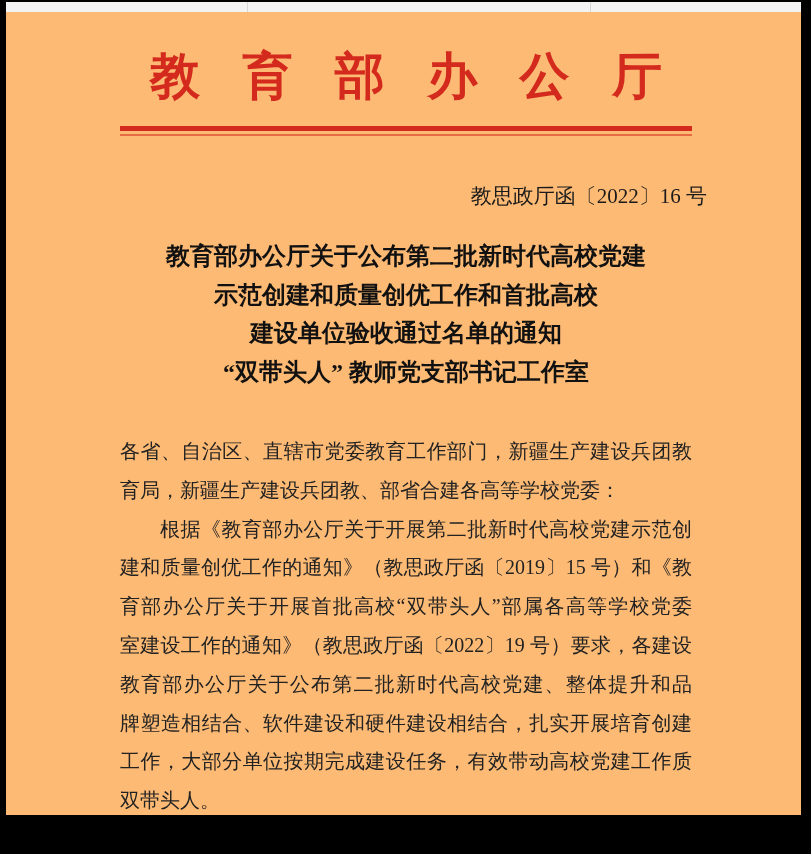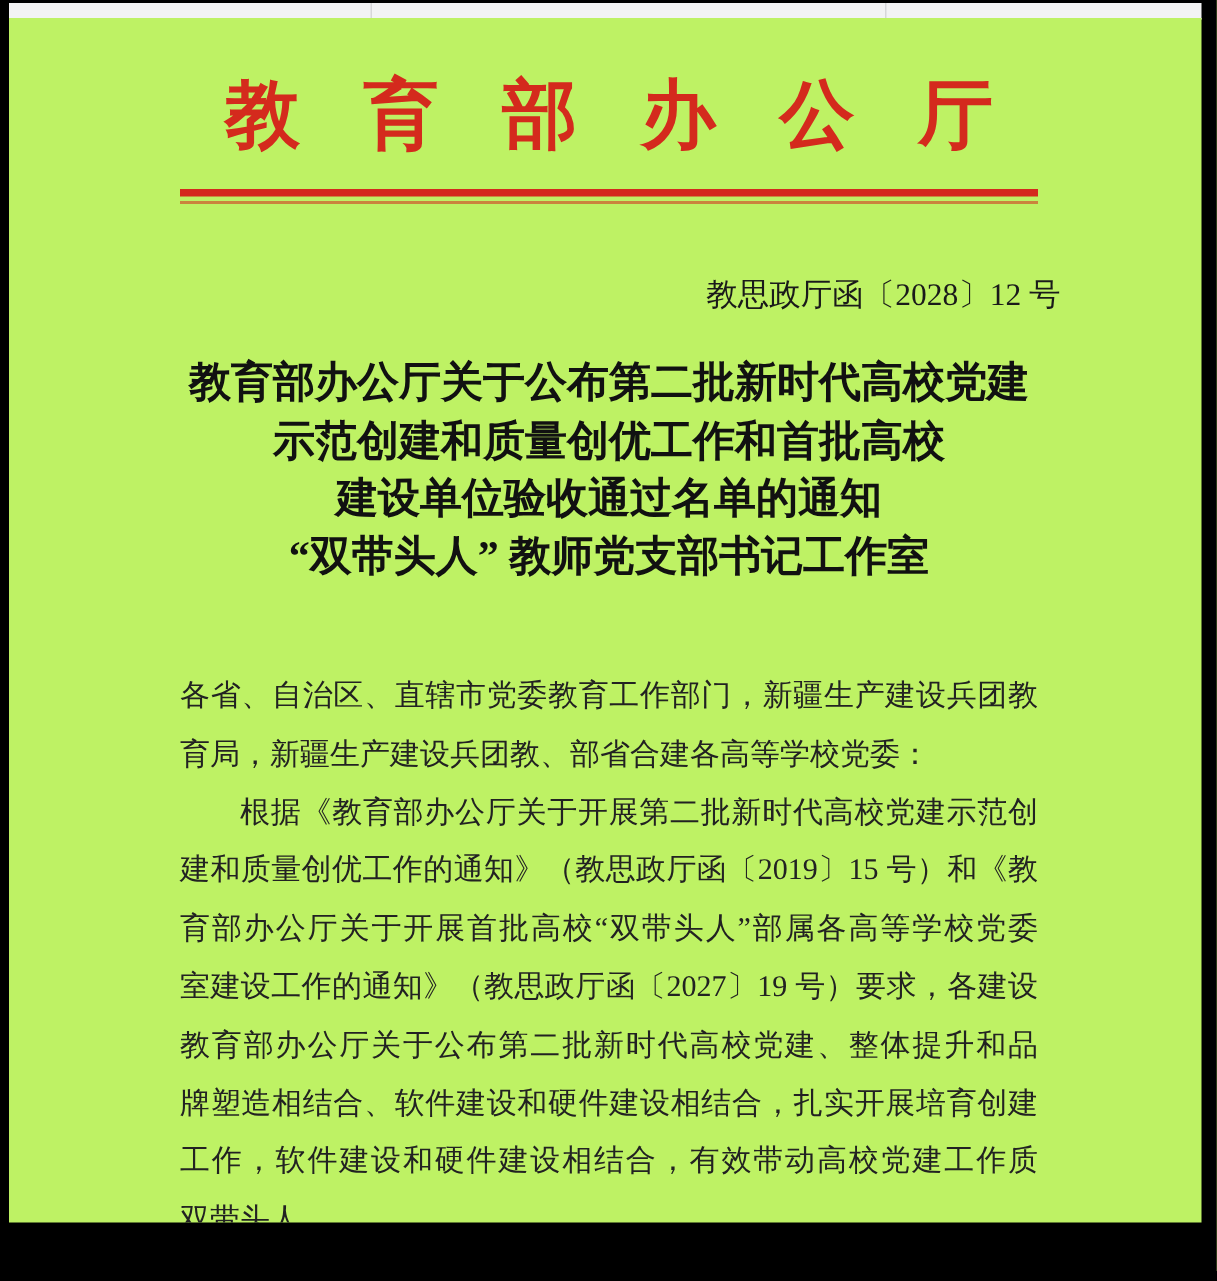--- a/index.html
+++ b/index.html
@@ -25,21 +25,21 @@
     top: 0; width: 1px; height: 10px;
     background: #d7d7d9;
   }
   .tick1 { left: 241px; }
   .tick2 { left: 584px; }
 
   .page {
     position: absolute;
     left: 6px; top: 12px;
     width: 795px; height: 803px;
-    background: #bef264;
+    background: #fdba74;
     overflow: hidden;
   }
   .content {
     padding: 33px 109px 0 114px; 
   }
 
   .agency {
     width: 512px;
     margin: 0 auto;
     font-size: 50px;
@@ -70,30 +70,30 @@
     font-size: 21px;
     line-height: 27px;
     color: #1a1a1a;
     text-align: right;
   }
 
   .title {
     margin-top: 27px;
   }
   .title-line {
-    font-size: 28px;
+    font-size: 24px;
     line-height: 38.5px;
     font-weight: bold;
     color: #111111;
     text-align: center;
     white-space: nowrap;
   }
 
   .body-text {
-    margin-top: 54px;
+    margin-top: 41px;
   }
   .line {
     font-size: 20px;
     line-height: 38.8px;
     color: #222222;
     text-align: left;
     white-space: nowrap;
   }
   .line.j {
     text-align: justify;
@@ -116,36 +116,36 @@
   <div class="content">
 
     <div class="agency">教育部办公厅</div>
 
     <div class="rule">
       <div class="rule-thick"></div>
       <div class="rule-gap"></div>
       <div class="rule-thin"></div>
     </div>
 
-    <div class="docnum">教思政厅函〔2028〕12 号</div>
+    <div class="docnum">教思政厅函〔2022〕16 号</div>
 
     <div class="title">
       <div class="title-line">教育部办公厅关于公布第二批新时代高校党建</div>
       <div class="title-line">示范创建和质量创优工作和首批高校</div>
       <div class="title-line">建设单位验收通过名单的通知</div>
       <div class="title-line">“双带头人” 教师党支部书记工作室</div>
     </div>
 
     <div class="body-text">
       <div class="line j">各省、自治区、直辖市党委教育工作部门，新疆生产建设兵团教</div>
       <div class="line">育局，新疆生产建设兵团教、部省合建各高等学校党委：</div>
       <div class="line j indent">根据《教育部办公厅关于开展第二批新时代高校党建示范创</div>
       <div class="line j">建和质量创优工作的通知》（教思政厅函〔2019〕15 号）和《教</div>
       <div class="line j">育部办公厅关于开展首批高校“双带头人”部属各高等学校党委</div>
-      <div class="line j">室建设工作的通知》（教思政厅函〔2027〕19 号）要求，各建设</div>
+      <div class="line j">室建设工作的通知》（教思政厅函〔2022〕19 号）要求，各建设</div>
       <div class="line j">教育部办公厅关于公布第二批新时代高校党建、整体提升和品</div>
       <div class="line j">牌塑造相结合、软件建设和硬件建设相结合，扎实开展培育创建</div>
-      <div class="line j">工作，软件建设和硬件建设相结合，有效带动高校党建工作质</div>
+      <div class="line j">工作，大部分单位按期完成建设任务，有效带动高校党建工作质</div>
       <div class="line">双带头人。</div>
     </div>
 
   </div>
 </div>
 
 </body></html>

